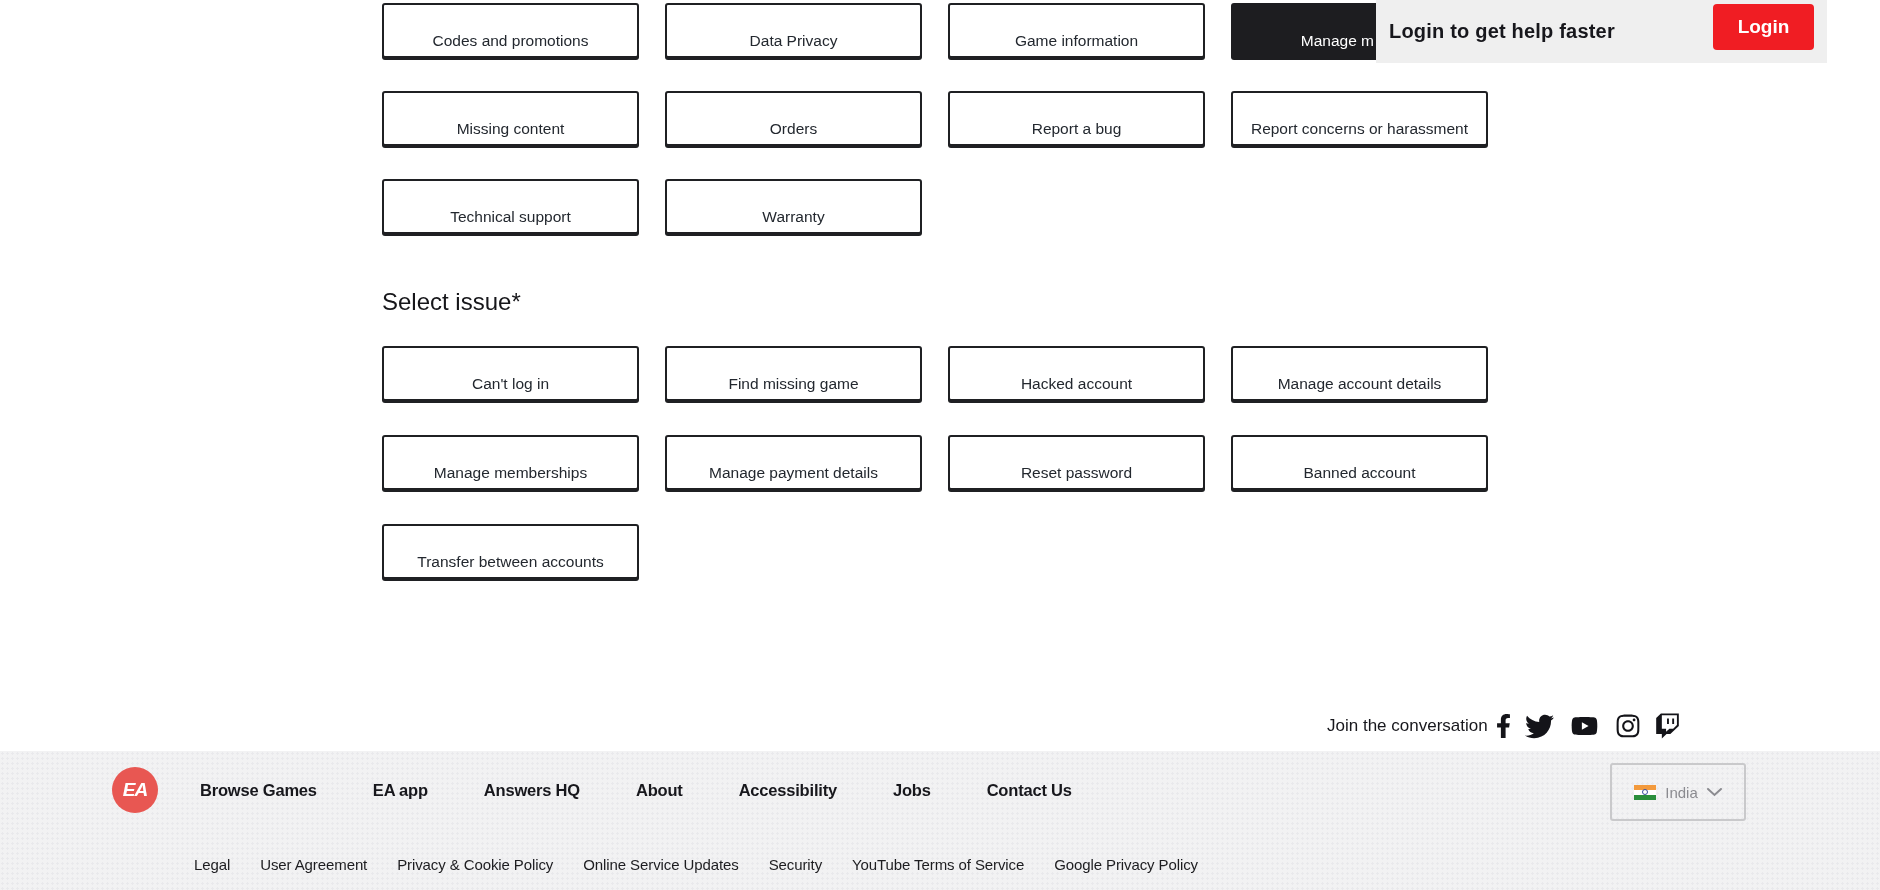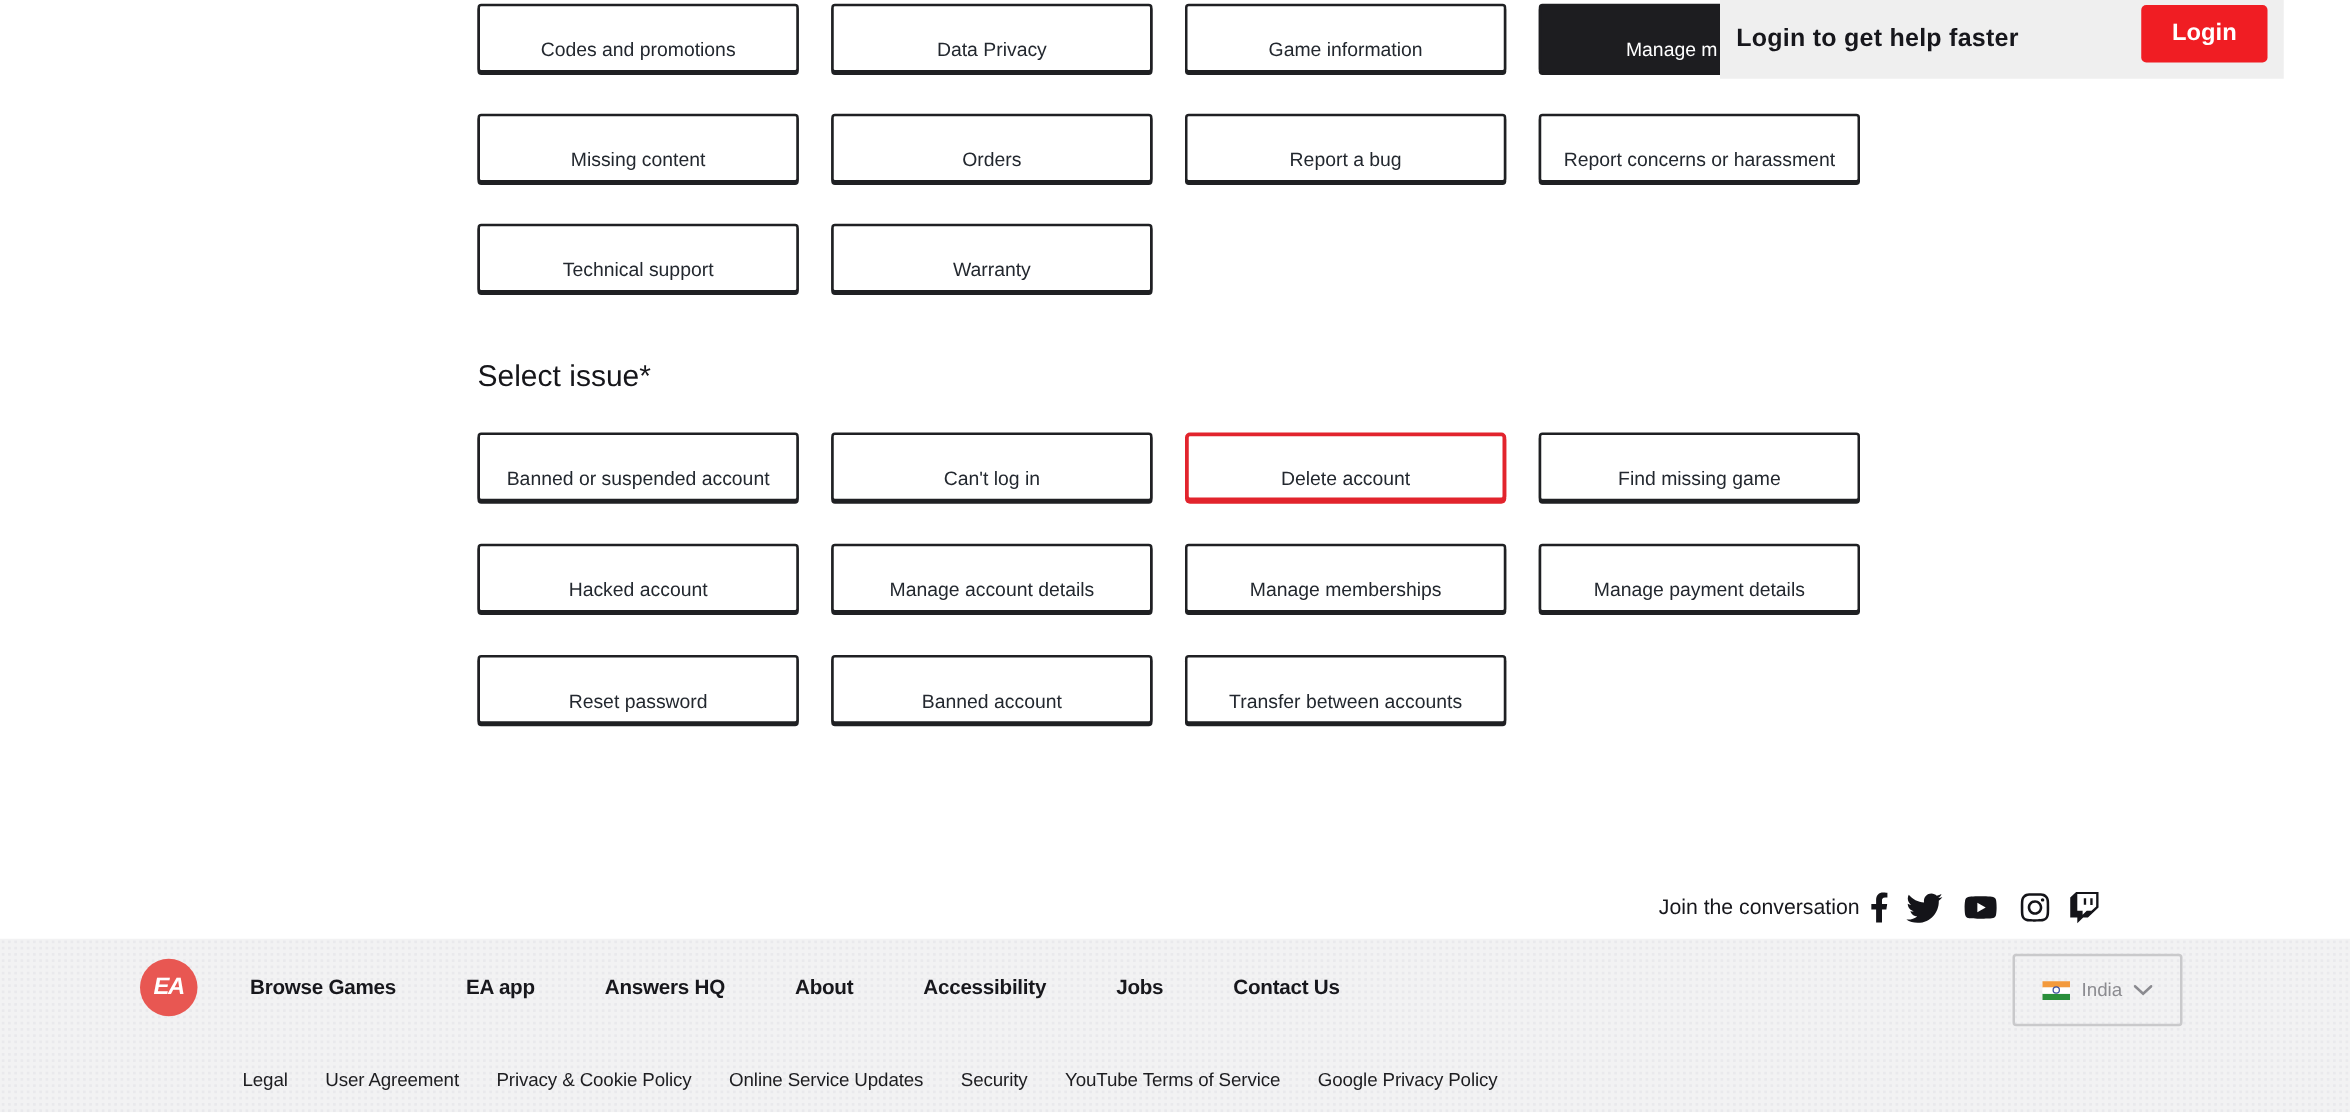--- a/index.html
+++ b/index.html
@@ -105,31 +105,25 @@
 
   <div class="login-banner">
     <span class="msg">Login to get help faster</span>
     <button class="login-btn">Login</button>
   </div>
 
   <h2 class="select-heading">Select issue*</h2>
 
   <div class="grid issues-grid">
 
-      <div class="tile">
-        <span class="tile-label">Banned or suspended account</span>
-      </div>
 
       <div class="tile">
         <span class="tile-label">Can't log in</span>
       </div>
 
-      <div class="tile selected">
-        <span class="tile-label">Delete account</span>
-      </div>
 
       <div class="tile">
         <span class="tile-label">Find missing game</span>
       </div>
 
       <div class="tile">
         <span class="tile-label">Hacked account</span>
       </div>
 
       <div class="tile">

